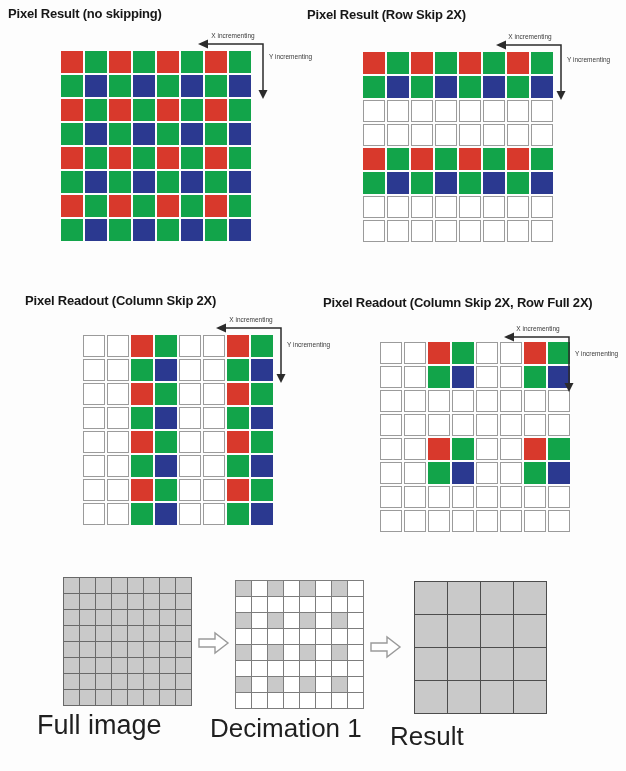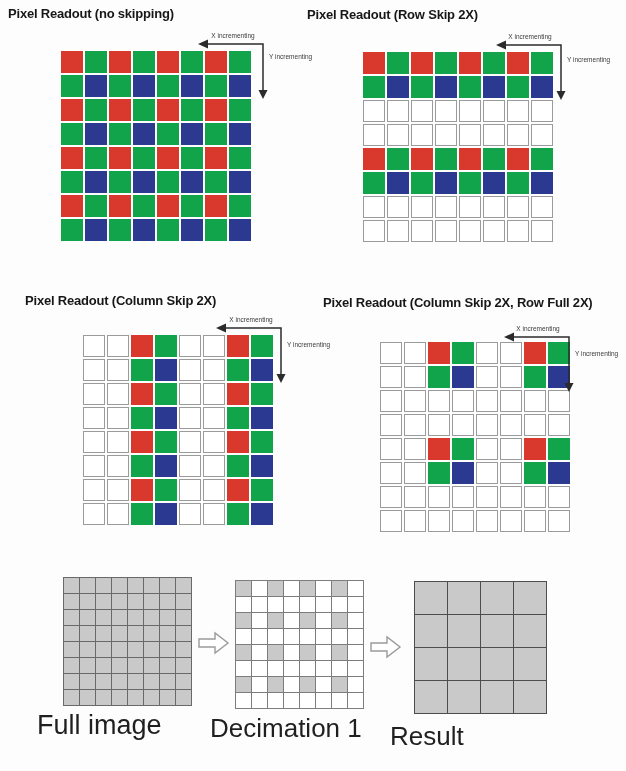--- a/index.html
+++ b/index.html
@@ -30,21 +30,21 @@
   .flow-arrow{position:absolute;}
   .flow-label{
     position:absolute;font-size:26px;color:#1f1f1f;width:180px;
   }
 </style>
 </head>
 <body>
 
 <div class="canvas">
 
-  <div class="panel-title" style="left:8px;top:6px;">Pixel Readout (no skipping)</div>
+  <div class="panel-title" style="left:8px;top:6px;">Pixel Result (no skipping)</div>
   <div class="bayer-grid" style="left:61px;top:51px;">
       <div class="cell c-red"></div>
       <div class="cell c-green"></div>
       <div class="cell c-red"></div>
       <div class="cell c-green"></div>
       <div class="cell c-red"></div>
       <div class="cell c-green"></div>
       <div class="cell c-red"></div>
       <div class="cell c-green"></div>
       <div class="cell c-green"></div>
@@ -105,21 +105,21 @@
       <div class="cell c-blue"></div>
     </div>
   <div class="arrow-label" style="left:203px;top:32px;width:60px;text-align:center;">X incrementing</div>
   <svg class="corner-arrow" style="left:197px;top:38px;" width="76" height="62">
     <path d="M 10 6 L 66 6 L 66 53" stroke="#2b2b2b" stroke-width="1.5" fill="none"></path>
     <polygon points="1,6 11,1.5 11,10.5" fill="#2b2b2b"></polygon>
     <polygon points="66,61 61.5,52 70.5,52" fill="#2b2b2b"></polygon>
   </svg>
   <div class="arrow-label" style="left:269px;top:53px;">Y incrementing</div>
 
-  <div class="panel-title" style="left:307px;top:7px;">Pixel Readout (Row Skip 2X)</div>
+  <div class="panel-title" style="left:307px;top:7px;">Pixel Result (Row Skip 2X)</div>
   <div class="bayer-grid" style="left:363px;top:52px;">
       <div class="cell c-red"></div>
       <div class="cell c-green"></div>
       <div class="cell c-red"></div>
       <div class="cell c-green"></div>
       <div class="cell c-red"></div>
       <div class="cell c-green"></div>
       <div class="cell c-red"></div>
       <div class="cell c-green"></div>
       <div class="cell c-green"></div>

